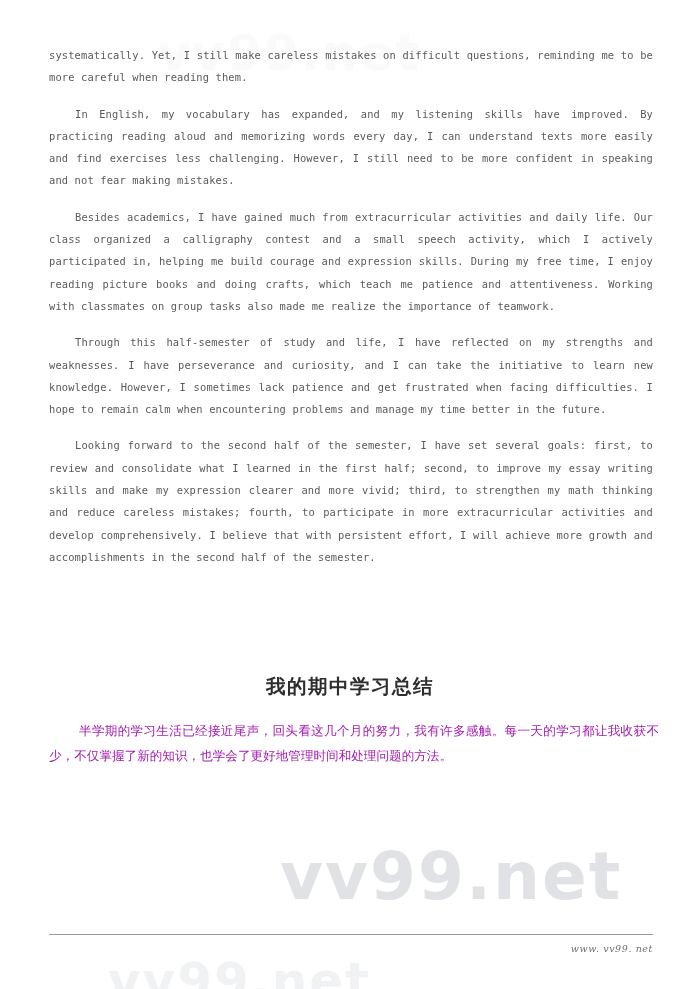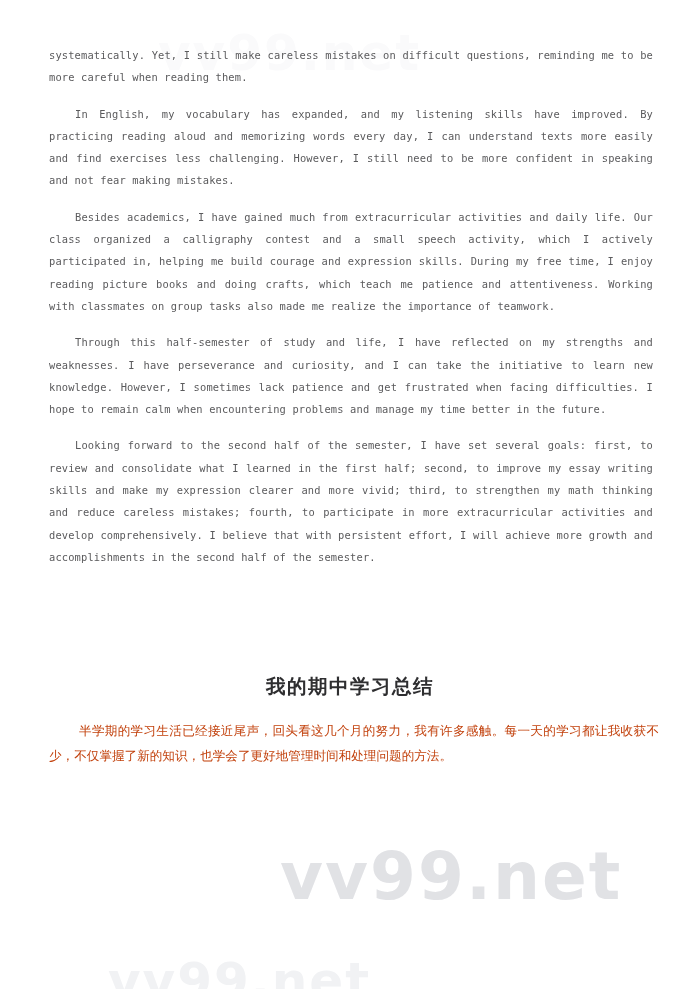--- a/index.html
+++ b/index.html
@@ -113,21 +113,21 @@
     left: 49px;
     top: 719px;
     width: 610px;
   }
   p.cn {
     margin: 0;
     text-align: justify;
     font-family: "DejaVu Sans", "Liberation Sans", sans-serif;
     font-size: 12.6px;
     line-height: 24.5px;
-    color: #c2410c;
+    color: #a21caf;
     text-indent: 30px;
   }
   p.cn + p.cn { margin-top: 12px; }
 
   
   .footer {
     position: absolute;
     z-index: 3;
     left: 49px;
     top: 934px;
@@ -166,14 +166,18 @@
     <p class="en">Through this half-semester of study and life, I have reflected on my strengths and weaknesses. I have perseverance and curiosity, and I can take the initiative to learn new knowledge. However, I sometimes lack patience and get frustrated when facing difficulties. I hope to remain calm when encountering problems and manage my time better in the future.</p>
     <p class="en">Looking forward to the second half of the semester, I have set several goals: first, to review and consolidate what I learned in the first half; second, to improve my essay writing skills and make my expression clearer and more vivid; third, to strengthen my math thinking and reduce careless mistakes; fourth, to participate in more extracurricular activities and develop comprehensively. I believe that with persistent effort, I will achieve more growth and accomplishments in the second half of the semester.</p>
   </div>
 
   <div class="cn-title">我的期中学习总结</div>
 
   <div class="cn-content">
     <p class="cn">半学期的学习生活已经接近尾声，回头看这几个月的努力，我有许多感触。每一天的学习都让我收获不少，不仅掌握了新的知识，也学会了更好地管理时间和处理问题的方法。</p>
   </div>
 
+  <div class="footer">
+    <div class="footer-rule"></div>
+    <div class="footer-text">www. vv99. net</div>
+  </div>
 
 </div>
 
 </body></html>

